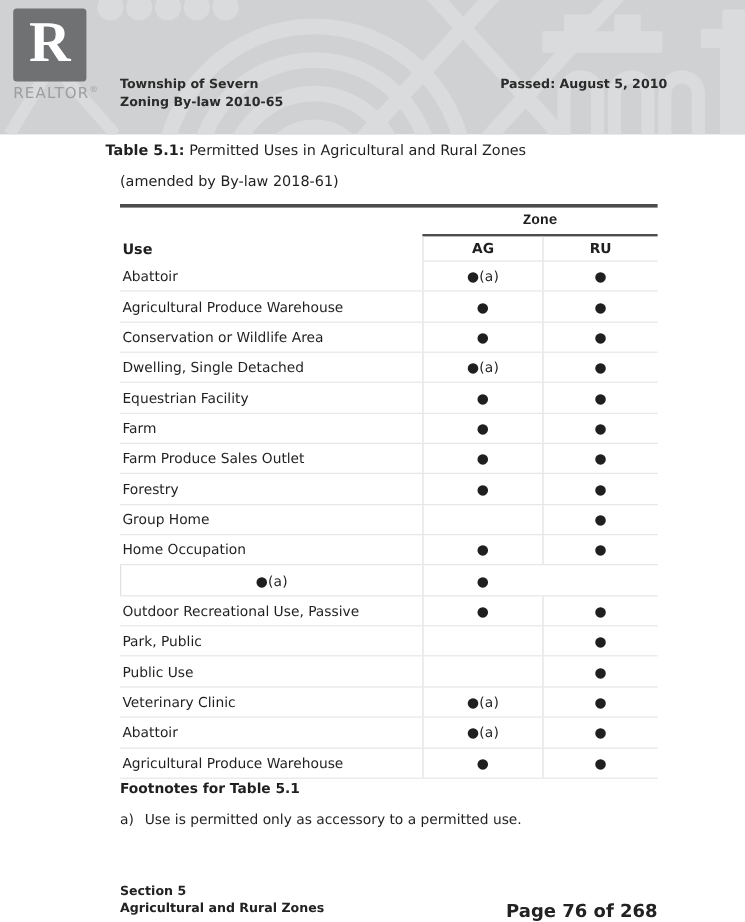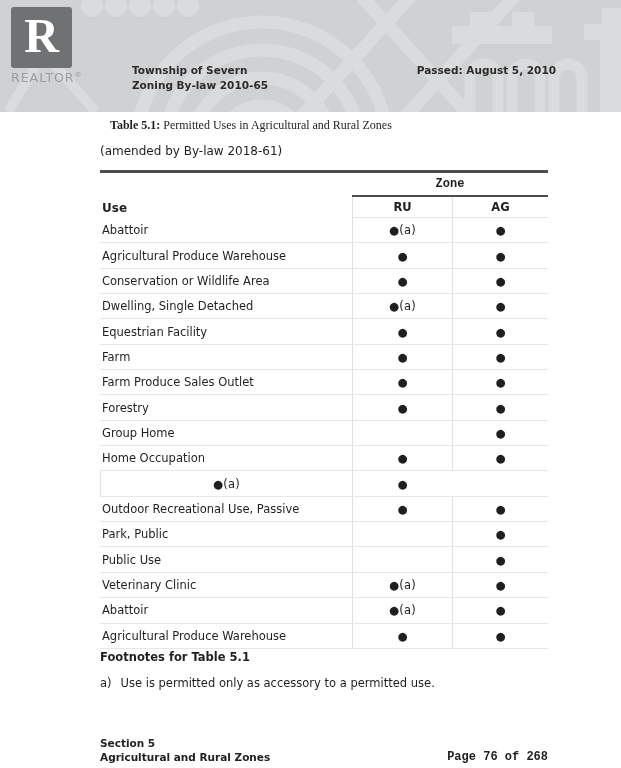--- a/index.html
+++ b/index.html
@@ -31,29 +31,29 @@
     transform: translateY(-2px);
   }
   .logo-word {
     margin-top: 2px; font-size: 12.5px; letter-spacing: 1px;
     color: #9c9d9e; font-weight: 500; white-space: nowrap;
   }
   .logo-word sup { font-size: 7px; }
 
   .hdr-left {
     position: absolute; left: 100px; top: 63px;
-    font-size: 10.5px; font-weight: bold; color: #2b2b2b; line-height: 15px; margin-left: 32px;
+    font-size: 10.5px; font-weight: bold; color: #2b2b2b; line-height: 15px;
   }
   .hdr-right {
     position: absolute; right: 65px; top: 63px; text-align: right;
     font-size: 10.5px; font-weight: bold; color: #2b2b2b; line-height: 15px;
   }
 
   
-  .doc-title { position: absolute; left: 110px; top: 118px; font-size: 12px; font-family: Liberation Serif, serif; }
+  .doc-title { position: absolute; left: 88px; top: 118px; font-size: 12px; }
   .doc-title .b { font-weight: bold; }
   .doc-amended { position: absolute; left: 100px; top: 144px; font-size: 12px; }
 
   .ztable {
     position: absolute; left: 100px; top: 170px; width: 448px;
     border-top: 3px solid #4c4c4c;
   }
   .thead {
     display: grid;
     grid-template-columns: 252px 100px 96px;
@@ -88,21 +88,21 @@
   .fn-title { position: absolute; left: 100px; top: 650px; font-size: 11.5px; font-weight: bold; }
   .fn-item  { position: absolute; left: 100px; top: 676px; font-size: 11.5px; display: flex; }
   .fn-item .fn-label { margin-right: 9px; }
 
   .footer-left {
     position: absolute; left: 100px; top: 736px;
     font-size: 10.5px; font-weight: bold; line-height: 14px; color: #222;
   }
   .footer-right {
     position: absolute; right: 73px; top: 750px;
-    font-size: 12px; font-weight: bold; color: #222; font-family: Liberation Mono, monospace;
+    font-size: 15px; font-weight: bold; color: #222;
   }
 </style>
 </head>
 <body>
 
 <div class="page">
 
   <div class="band">
     <svg class="pattern" width="621" height="112" viewBox="0 0 621 112">
       <g stroke="#dadbdc" fill="none">
@@ -154,22 +154,22 @@
 
   <div class="doc-title">
     <span class="b">Table 5.1:</span><span> Permitted Uses in Agricultural and Rural Zones</span>
   </div>
   <div class="doc-amended">(amended by By-law 2018-61)</div>
 
   <div class="ztable">
     <div class="thead">
       <div class="th-use">Use</div>
       <div class="th-zone">Zone</div>
+      <div class="th-col">AG</div>
       <div class="th-col">RU</div>
-      <div class="th-col">AG</div>
     </div>
     <div>
         <div class="trow">
           <div class="cell use">Abattoir</div>
           <div class="cell mark">●(a)</div>
           <div class="cell mark">●</div>
         </div>
         <div class="trow">
           <div class="cell use">Agricultural Produce Warehouse</div>
           <div class="cell mark">●</div>

